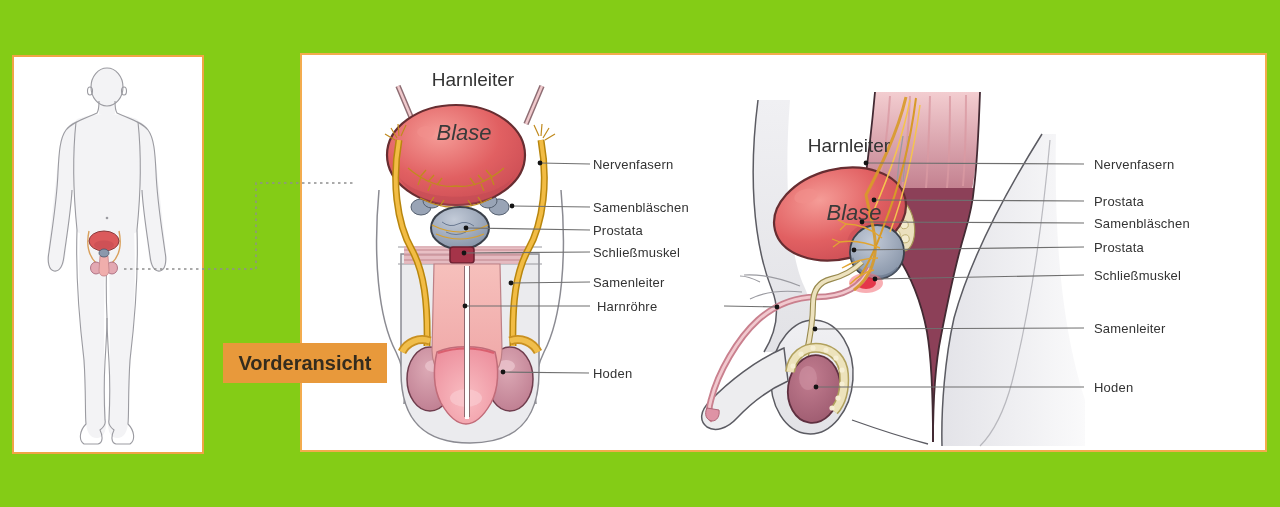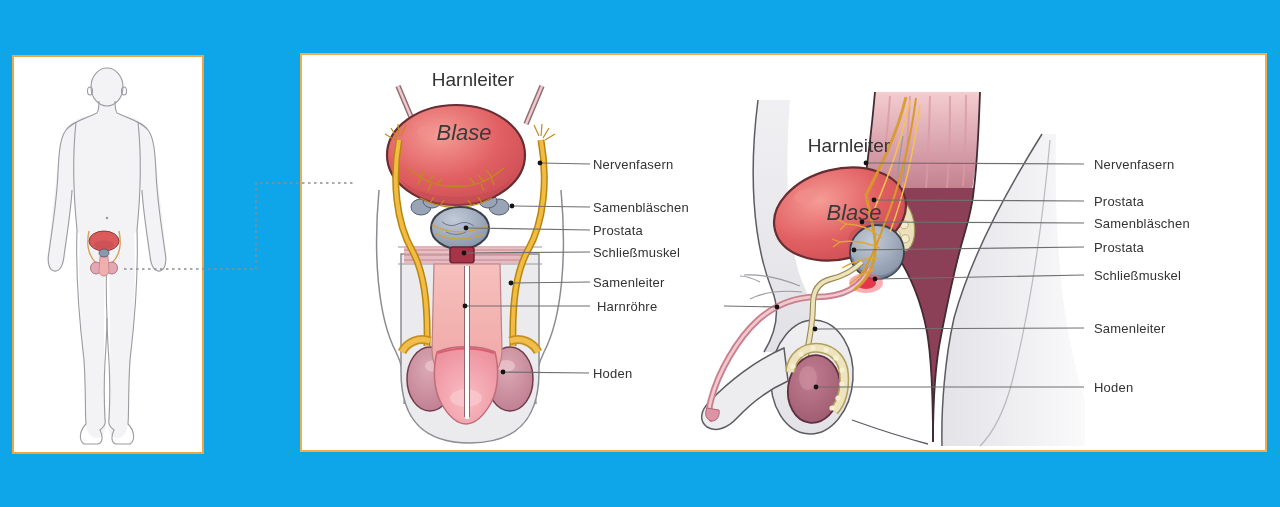--- a/index.html
+++ b/index.html
@@ -1,16 +1,16 @@
 <!DOCTYPE html>
 <html><head>
 <meta charset="utf-8">
 <style>
   html,body{margin:0;padding:0;background:#fdfdfd;}
-  #canvas{position:relative;width:1280px;height:507px;background:#0ea5e9;overflow:hidden;
+  #canvas{position:relative;width:1280px;height:507px;background:#84cc16;overflow:hidden;
           font-family:"Liberation Sans","DejaVu Sans",sans-serif;}
   .panel{position:absolute;background:#ffffff;}
   #overview-panel{left:12px;top:55px;width:188px;height:395px;border:2px solid #F0A446;}
   #main-panel{left:300px;top:53px;width:963px;height:395px;border:2px solid #F3AB4D;}
   #artwork{position:absolute;left:0;top:0;width:1280px;height:507px;pointer-events:none;}
   .anat-label{position:absolute;transform:translateY(-50%);white-space:nowrap;
               font-size:13px;color:#333333;letter-spacing:0.2px;}
   .organ-label{position:absolute;transform:translate(-50%,-50%);white-space:nowrap;
                font-size:22px;color:#3A3A3A;font-style:italic;}
   .top-label{position:absolute;transform:translate(-50%,-50%);white-space:nowrap;
@@ -317,14 +317,15 @@
   <div class="anat-label" style="left:593px;top:373px;">Hoden</div>
 
   <div class="anat-label" style="left:1094px;top:164px;">Nervenfasern</div>
   <div class="anat-label" style="left:1094px;top:201px;">Prostata</div>
   <div class="anat-label" style="left:1094px;top:223px;">Samenbläschen</div>
   <div class="anat-label" style="left:1094px;top:247px;">Prostata</div>
   <div class="anat-label" style="left:1094px;top:275px;">Schließmuskel</div>
   <div class="anat-label" style="left:1094px;top:328px;">Samenleiter</div>
   <div class="anat-label" style="left:1094px;top:387px;">Hoden</div>
 
+  <div class="heading-box" id="front-heading-box">Vorderansicht</div>
 
 </div>
 
 </body></html>

